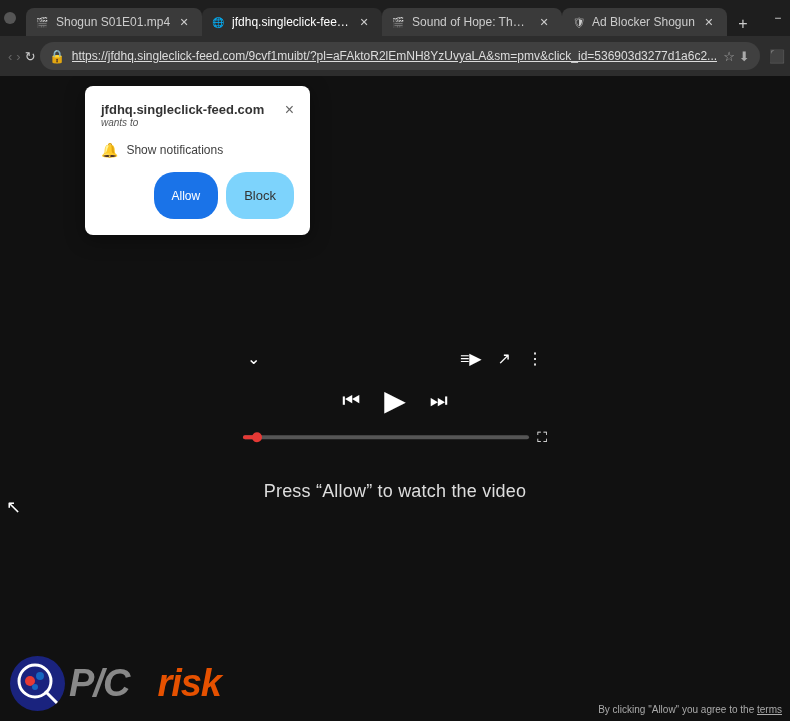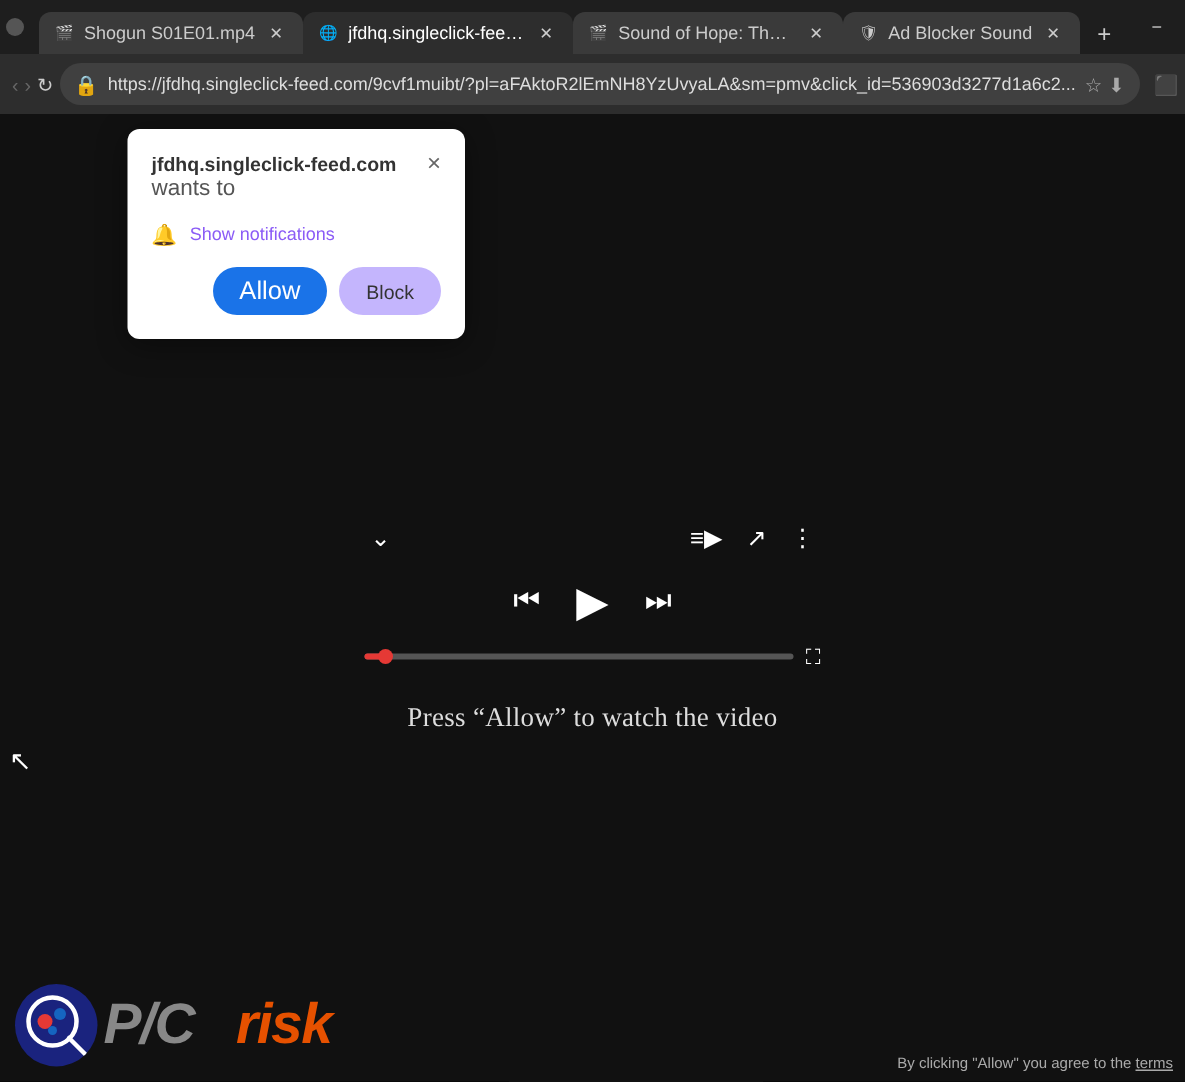--- a/index.html
+++ b/index.html
@@ -128,20 +128,21 @@
       padding: 0 10px;
       gap: 6px;
     }
     .address-bar-url {
       flex: 1;
       font-size: 12px;
       color: #ddd;
       overflow: hidden;
       text-overflow: ellipsis;
       white-space: nowrap;
+      text-decoration: underline;
     }
     .address-bar-icons {
       display: flex; align-items: center; gap: 4px;
     }
     .addr-icon {
       color: #aaa;
       font-size: 13px;
       cursor: pointer;
     }
     .nav-right-btns {
@@ -174,23 +175,24 @@
       align-items: flex-start;
       justify-content: space-between;
       margin-bottom: 4px;
     }
     .popup-title {
       font-size: 13px;
       font-weight: 600;
       color: #333;
     }
     .popup-subtitle {
-      font-size: 15px;
+      font-size: 10px;
       color: #555;
       margin-bottom: 10px;
+      font-style: italic;
     }
     .popup-close {
       background: transparent;
       border: none;
       cursor: pointer;
       color: #666;
       font-size: 16px;
       line-height: 1;
       padding: 0;
     }
@@ -199,40 +201,40 @@
       align-items: center;
       gap: 8px;
       margin-bottom: 14px;
     }
     .bell-icon {
       font-size: 14px;
       color: #555;
     }
     .notification-text {
       font-size: 12px;
-      color: #8b5cf6;
+      color: #404040;
     }
     .popup-buttons {
       display: flex;
       justify-content: flex-end;
       gap: 8px;
     }
     .btn-allow {
       padding: 6px 18px;
       background: #1a73e8;
       color: #fff;
       border: none;
       border-radius: 20px;
-      font-size: 17px;
+      font-size: 12px;
       cursor: pointer;
       font-weight: 500;
     }
     .btn-block {
-      padding: 6px 18px;
-      background: #c4b5fd;
+      padding: 16px 18px;
+      background: #7dd3fc;
       color: #333;
       border: none;
       border-radius: 20px;
       font-size: 13px;
       cursor: pointer;
       font-weight: 500;
     }
 
     
     .video-player {
@@ -317,24 +319,23 @@
       border: none;
       color: #fff;
       font-size: 14px;
       cursor: pointer;
     }
 
     .press-allow-text {
       text-align: center;
       color: #ddd;
       font-size: 18px;
-      margin-top: 24px;
+      margin-top: 37px;
       font-weight: 400;
       letter-spacing: 0.2px;
-      font-family: Liberation Serif, serif;
     }
 
     
     .pcrisk-logo {
       position: absolute;
       bottom: 10px;
       left: 10px;
       display: flex;
       align-items: center;
       gap: 4px;
@@ -397,21 +398,21 @@
       </div>
 
       <div class="tab">
         <span class="tab-favicon">🎬</span>
         <span class="tab-title">Sound of Hope: The Story...</span>
         <button class="tab-close">✕</button>
       </div>
 
       <div class="tab">
         <span class="tab-favicon">🛡</span>
-        <span class="tab-title">Ad Blocker Sound</span>
+        <span class="tab-title">Ad Blocker Shogun</span>
         <button class="tab-close">✕</button>
       </div>
 
       <button class="new-tab-btn">+</button>
     </div>
 
     <div class="title-bar-right">
       <button class="chrome-window-control">−</button>
       <button class="chrome-window-control">□</button>
 

